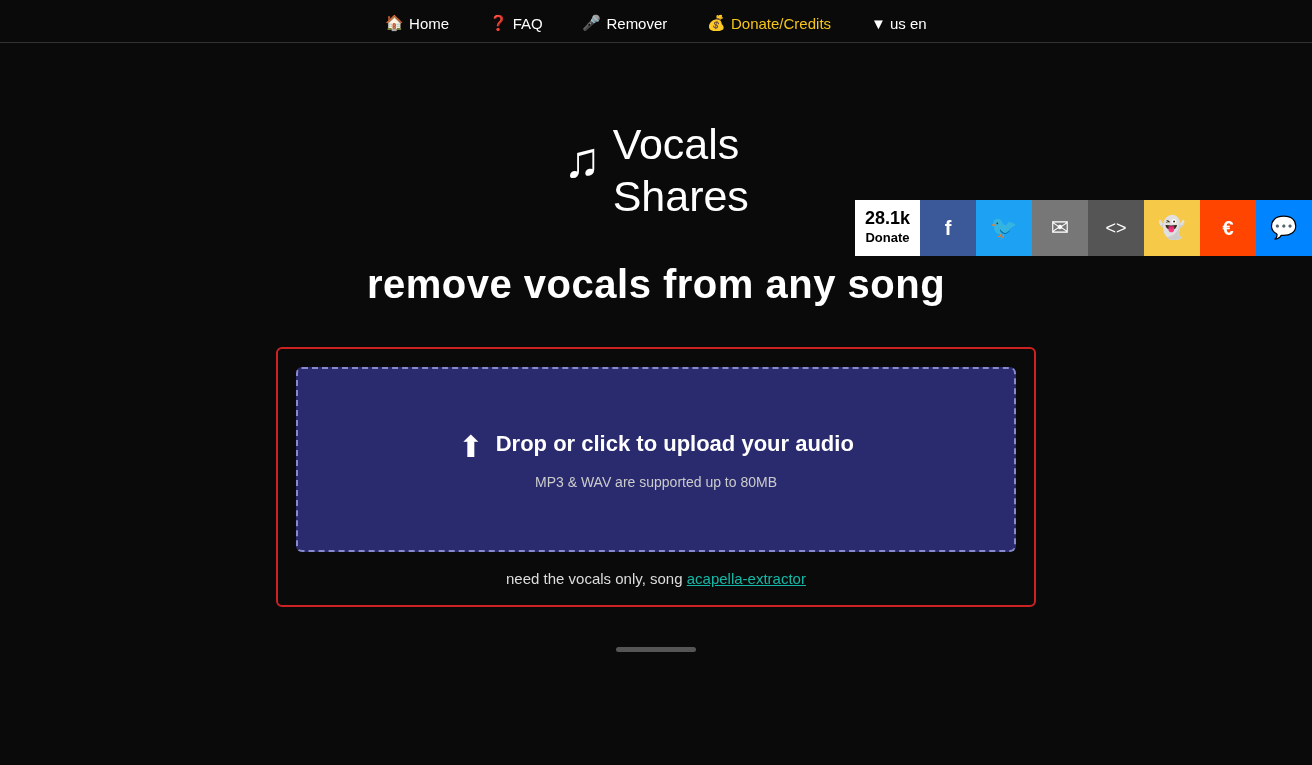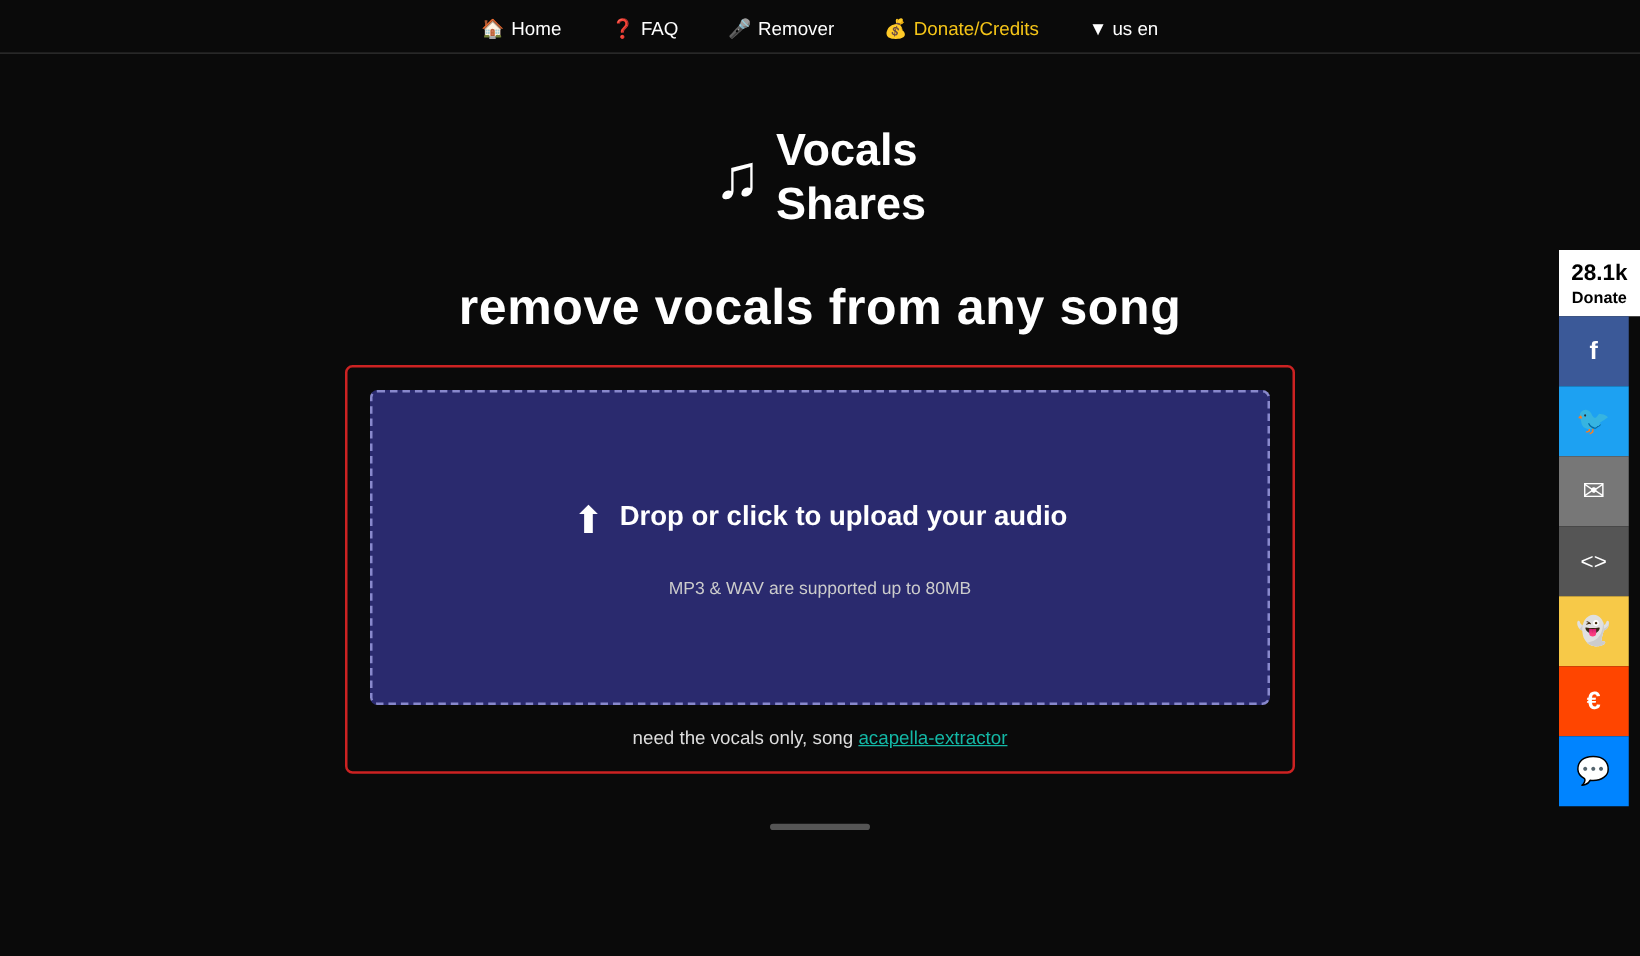--- a/index.html
+++ b/index.html
@@ -54,68 +54,69 @@
       margin-top: 55px;
       margin-bottom: 40px;
     }
 
     .logo-icon {
       font-size: 50px;
       margin-right: 12px;
     }
 
     .logo-text {
-      font-size: 36px;
-      font-weight: bold;
+      font-size: 43px;
+      font-weight: normal;
       line-height: 1.2;
+      margin-top: 21px;
     }
 
     
     .main-heading {
       text-align: center;
       font-size: 40px;
       font-weight: bold;
-      margin-bottom: 23px;
+      margin-bottom: 40px;
       letter-spacing: 0.5px;
     }
 
     
     .upload-outer {
       margin: 0 auto;
       width: 760px;
       border: 2px solid #cc2222;
       border-radius: 6px;
       padding: 18px;
       position: relative;
     }
 
     .upload-inner {
       background-color: #2a2a6e;
       border: 2px dashed #8888cc;
       border-radius: 6px;
-      padding: 84px 40px;
+      padding: 60px 40px;
       text-align: center;
       cursor: pointer;
     }
 
     .upload-icon {
       font-size: 30px;
       margin-right: 8px;
       vertical-align: middle;
     }
 
     .upload-main-text {
       font-size: 22px;
       font-weight: bold;
     }
 
     .upload-sub-text {
       font-size: 14px;
       color: #cccccc;
-      margin-top: 28px;
+      margin-top: 10px;
     }
 
     .vocals-link-text {
       text-align: center;
       margin-top: 18px;
       font-size: 15px;
       color: #dddddd;
     }
 
     .vocals-link-text a {
@@ -136,21 +137,21 @@
       background: #555;
       border-radius: 3px;
     }
 
     
     .social-sidebar {
       position: fixed;
       right: 0;
       top: 200px;
       display: flex;
-      flex-direction: column;
+      flex-direction: row;
       z-index: 100;
     }
 
     .shares-header {
       background: #ffffff;
       color: #000000;
       text-align: center;
       padding: 8px 10px;
       font-size: 13px;
       font-weight: bold;

